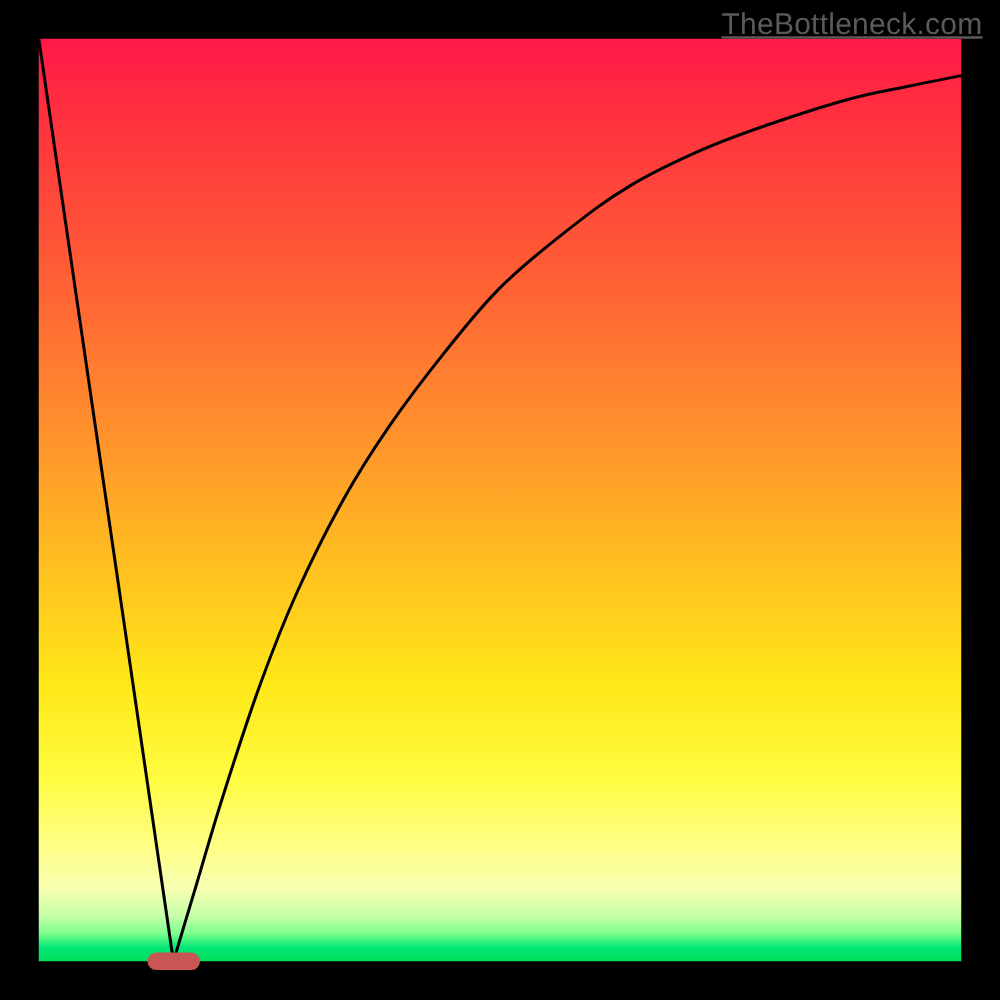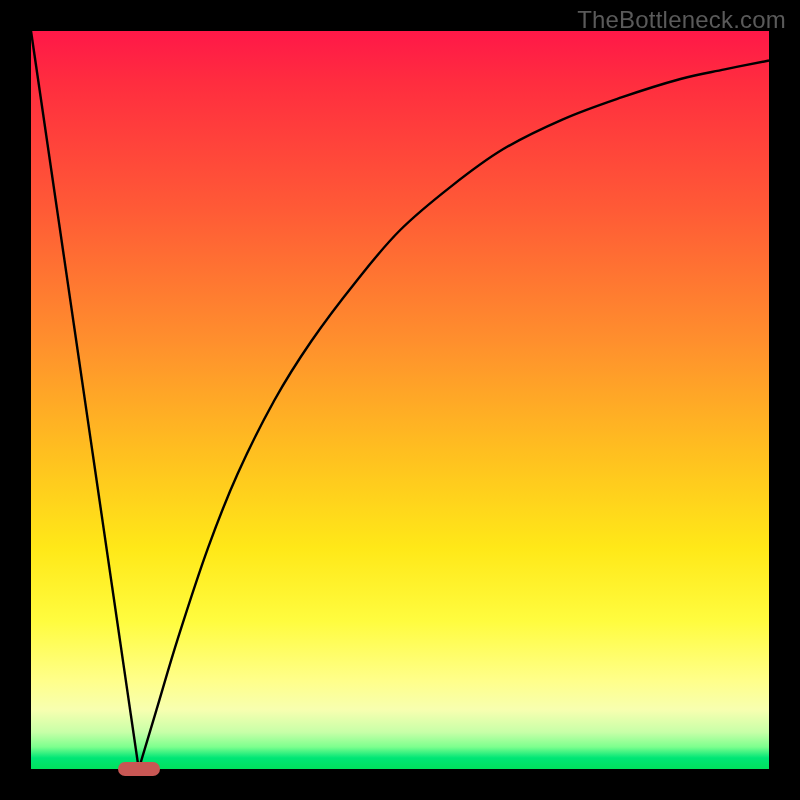--- a/index.html
+++ b/index.html
@@ -42,20 +42,21 @@
     );
   }
   .watermark {
     position: absolute;
     top: 6px;
     right: 14px;
     color: #5a5a5a;
     font-size: 24px;
     letter-spacing: 0.2px;
     user-select: none;
+    text-decoration: underline;
   }
   svg.curves {
     position: absolute;
     left: 0;
     top: 0;
     width: 738px;
     height: 738px;
     overflow: visible;
   }
   .minimum-marker {

